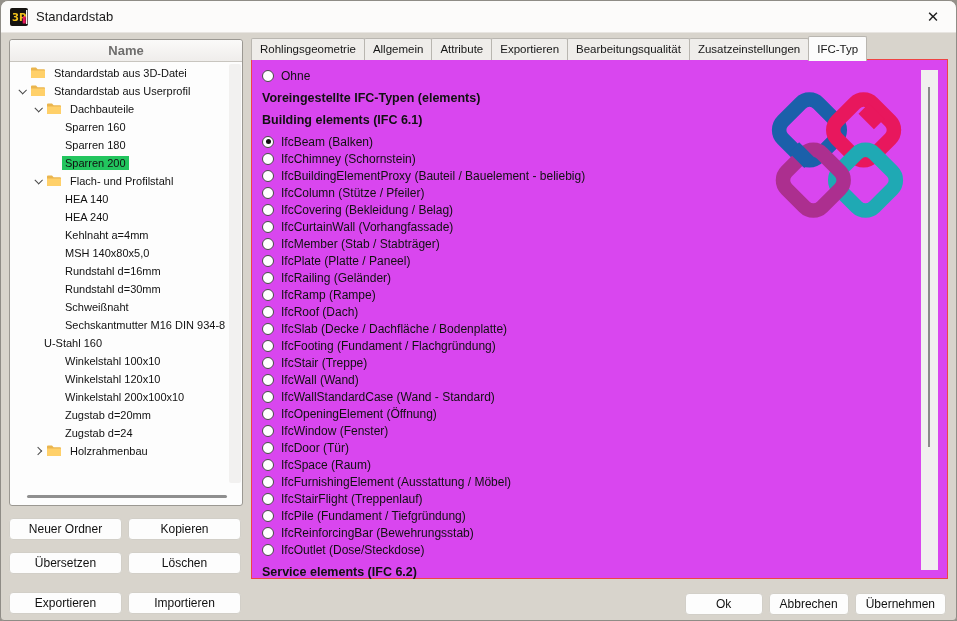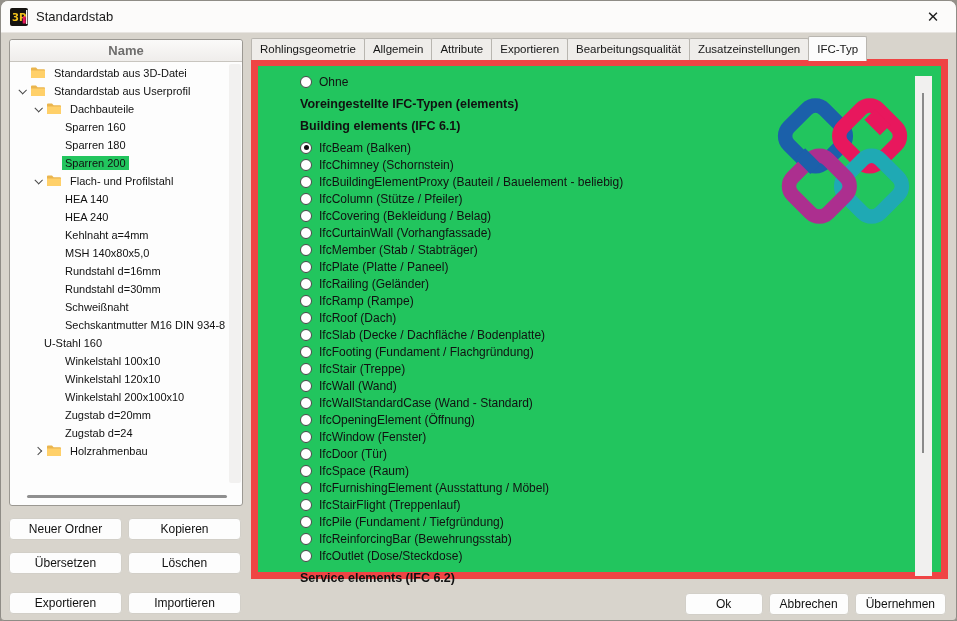--- a/index.html
+++ b/index.html
@@ -82,21 +82,21 @@
     background:#efedea; border:1px solid #b9b6b0; border-bottom:none;
     border-radius:2px 2px 0 0; margin-right:-1px; cursor:pointer; color:#161616;
   }
   .tab.active {
     height:25px; line-height:24px; background:#fcfcfc; position:relative;
     z-index:3; margin-bottom:-1px;
   }
   
   .content-panel {
     position:absolute; left:250px; top:58px; width:697px; height:520px;
-    background:#22c55e; border:7px solid #ef4444; z-index:1;padding-left:32px;
+    background:#d946ef; border:1px solid #ef4444; z-index:1;
   }
   .panel-inner { padding:7px 0 0 10px; font-size:12px; }
   .radio-row { height:17px; display:flex; align-items:center; cursor:default; }
   .radio {
     width:12px; height:12px; border:1px solid #4a4a4a; border-radius:50%;
     margin-right:7px; flex:0 0 auto; position:relative; background:#fff;
   }
   .radio.sel::after {
     content:""; position:absolute; left:2.5px; top:2.5px; width:5px; height:5px;
     border-radius:50%; background:#111;

